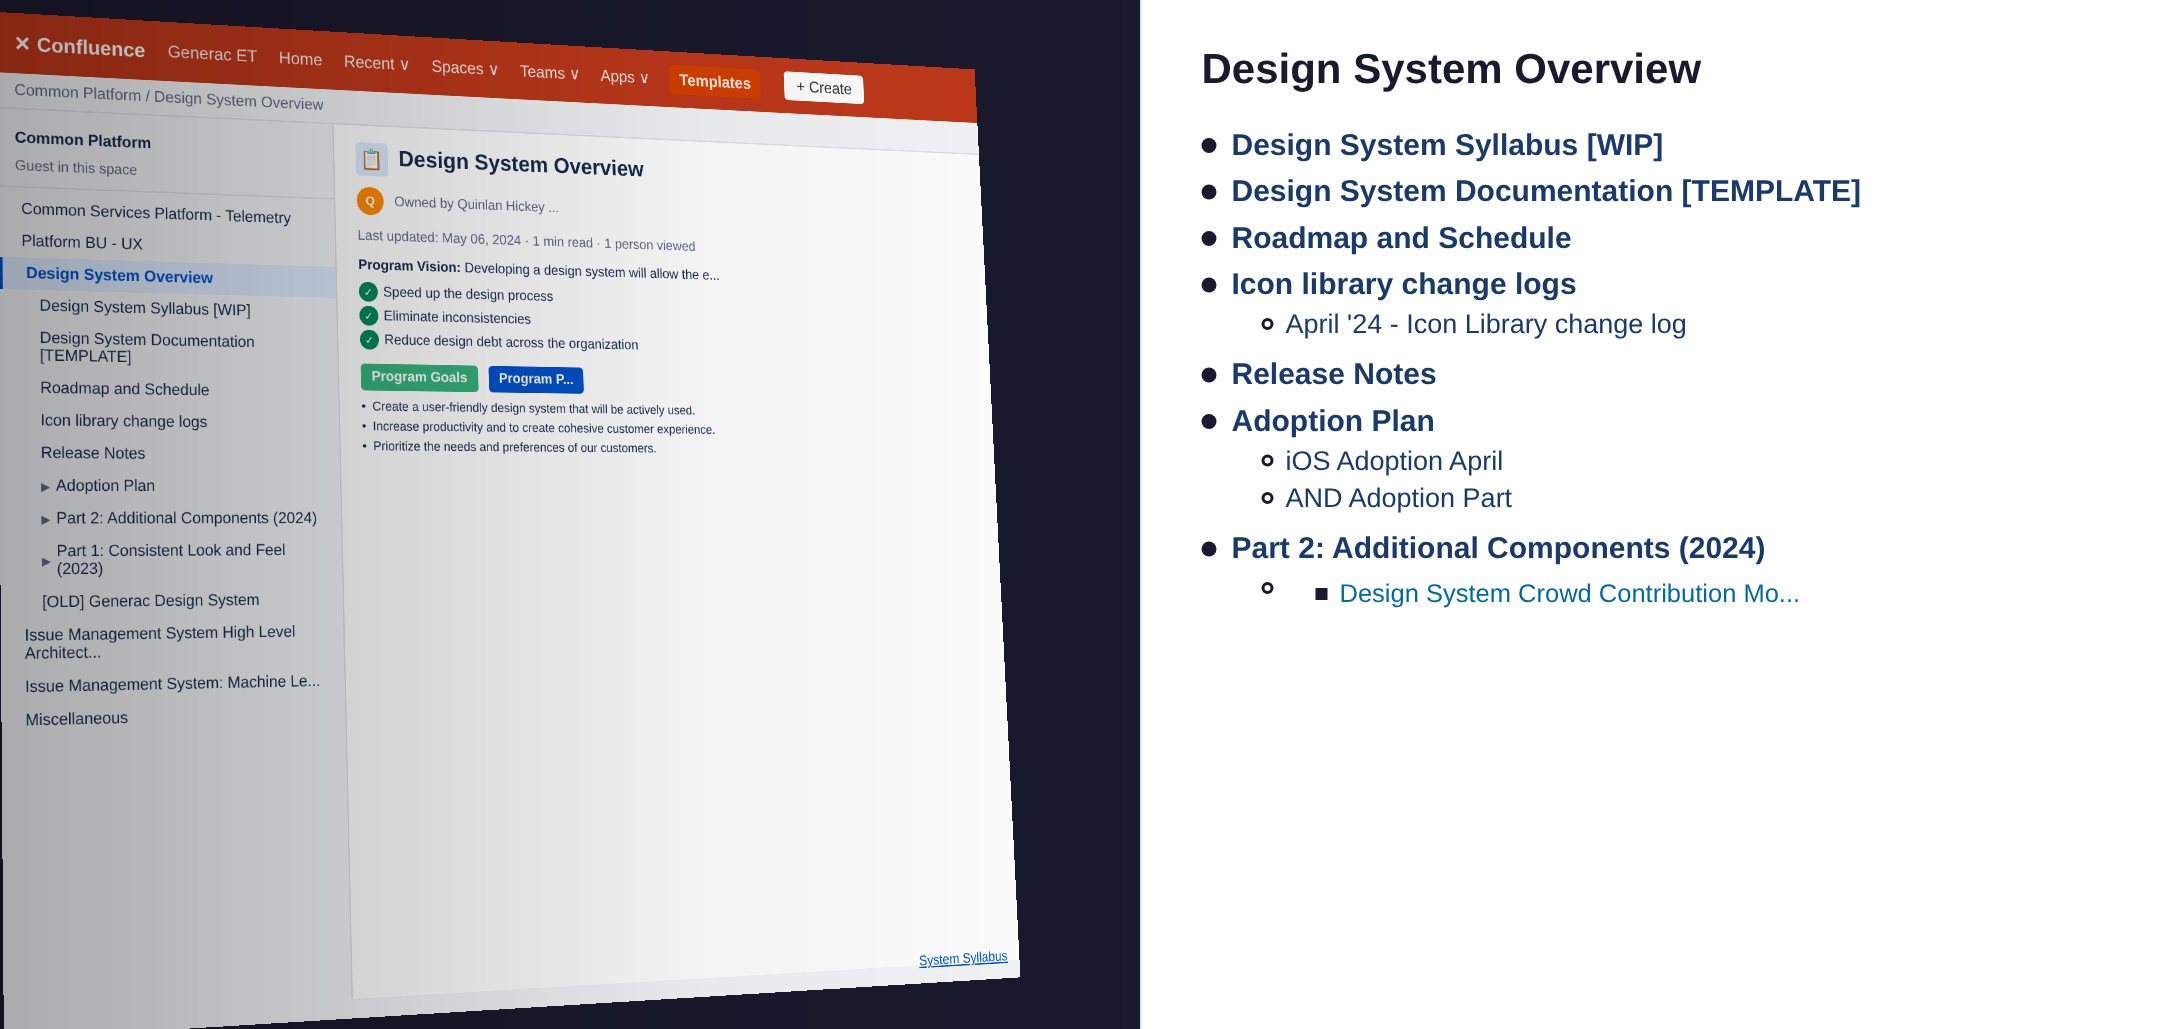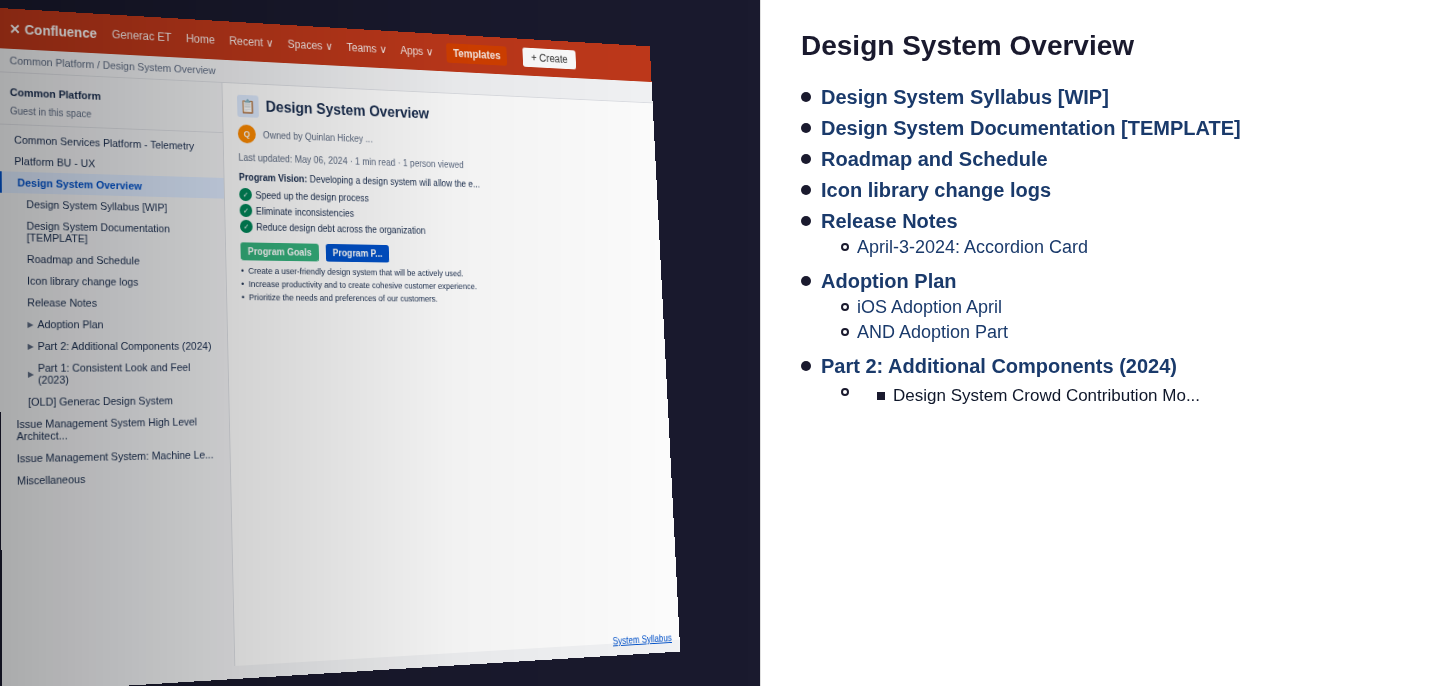--- a/index.html
+++ b/index.html
@@ -344,21 +344,21 @@
       width: 8px;
       height: 8px;
       background: #1a1a2e;
       margin-top: 6px;
       flex-shrink: 0;
     }
 
     .toc-sub-sub-link {
       font-size: 17px;
       font-weight: 500;
-      color: #0f172a;
+      color: #0369a1;
       text-decoration: none;
       cursor: pointer;
     }
 
     
     .left-panel-overlay {
       position: absolute;
       top: 0; left: 0;
       width: 100%; height: 100%;
       background: linear-gradient(to right, rgba(0,0,0,0.3) 0%, rgba(0,0,0,0.05) 60%, transparent 100%);
@@ -511,33 +511,33 @@
 
     <li>
       <div class="toc-bullet"></div>
       <a class="toc-link">Roadmap and Schedule</a>
     </li>
 
     <li>
       <div class="toc-bullet"></div>
       <div>
         <a class="toc-link">Icon library change logs</a>
-      </div>
-    </li>
-
-    <li>
-      <div class="toc-bullet"></div>
-      <div>
-        <a class="toc-link">Release Notes</a>
         <ul class="toc-sub-list">
           <li>
             <div class="toc-sub-bullet"></div>
-            <a class="toc-sub-link">April-3-2024: Accordion Card</a>
+            <a class="toc-sub-link">April '24 - Icon Library change log</a>
           </li>
         </ul>
+      </div>
+    </li>
+
+    <li>
+      <div class="toc-bullet"></div>
+      <div>
+        <a class="toc-link">Release Notes</a>
       </div>
     </li>
 
     <li>
       <div class="toc-bullet"></div>
       <div>
         <a class="toc-link">Adoption Plan</a>
         <ul class="toc-sub-list">
           <li>
             <div class="toc-sub-bullet"></div>

